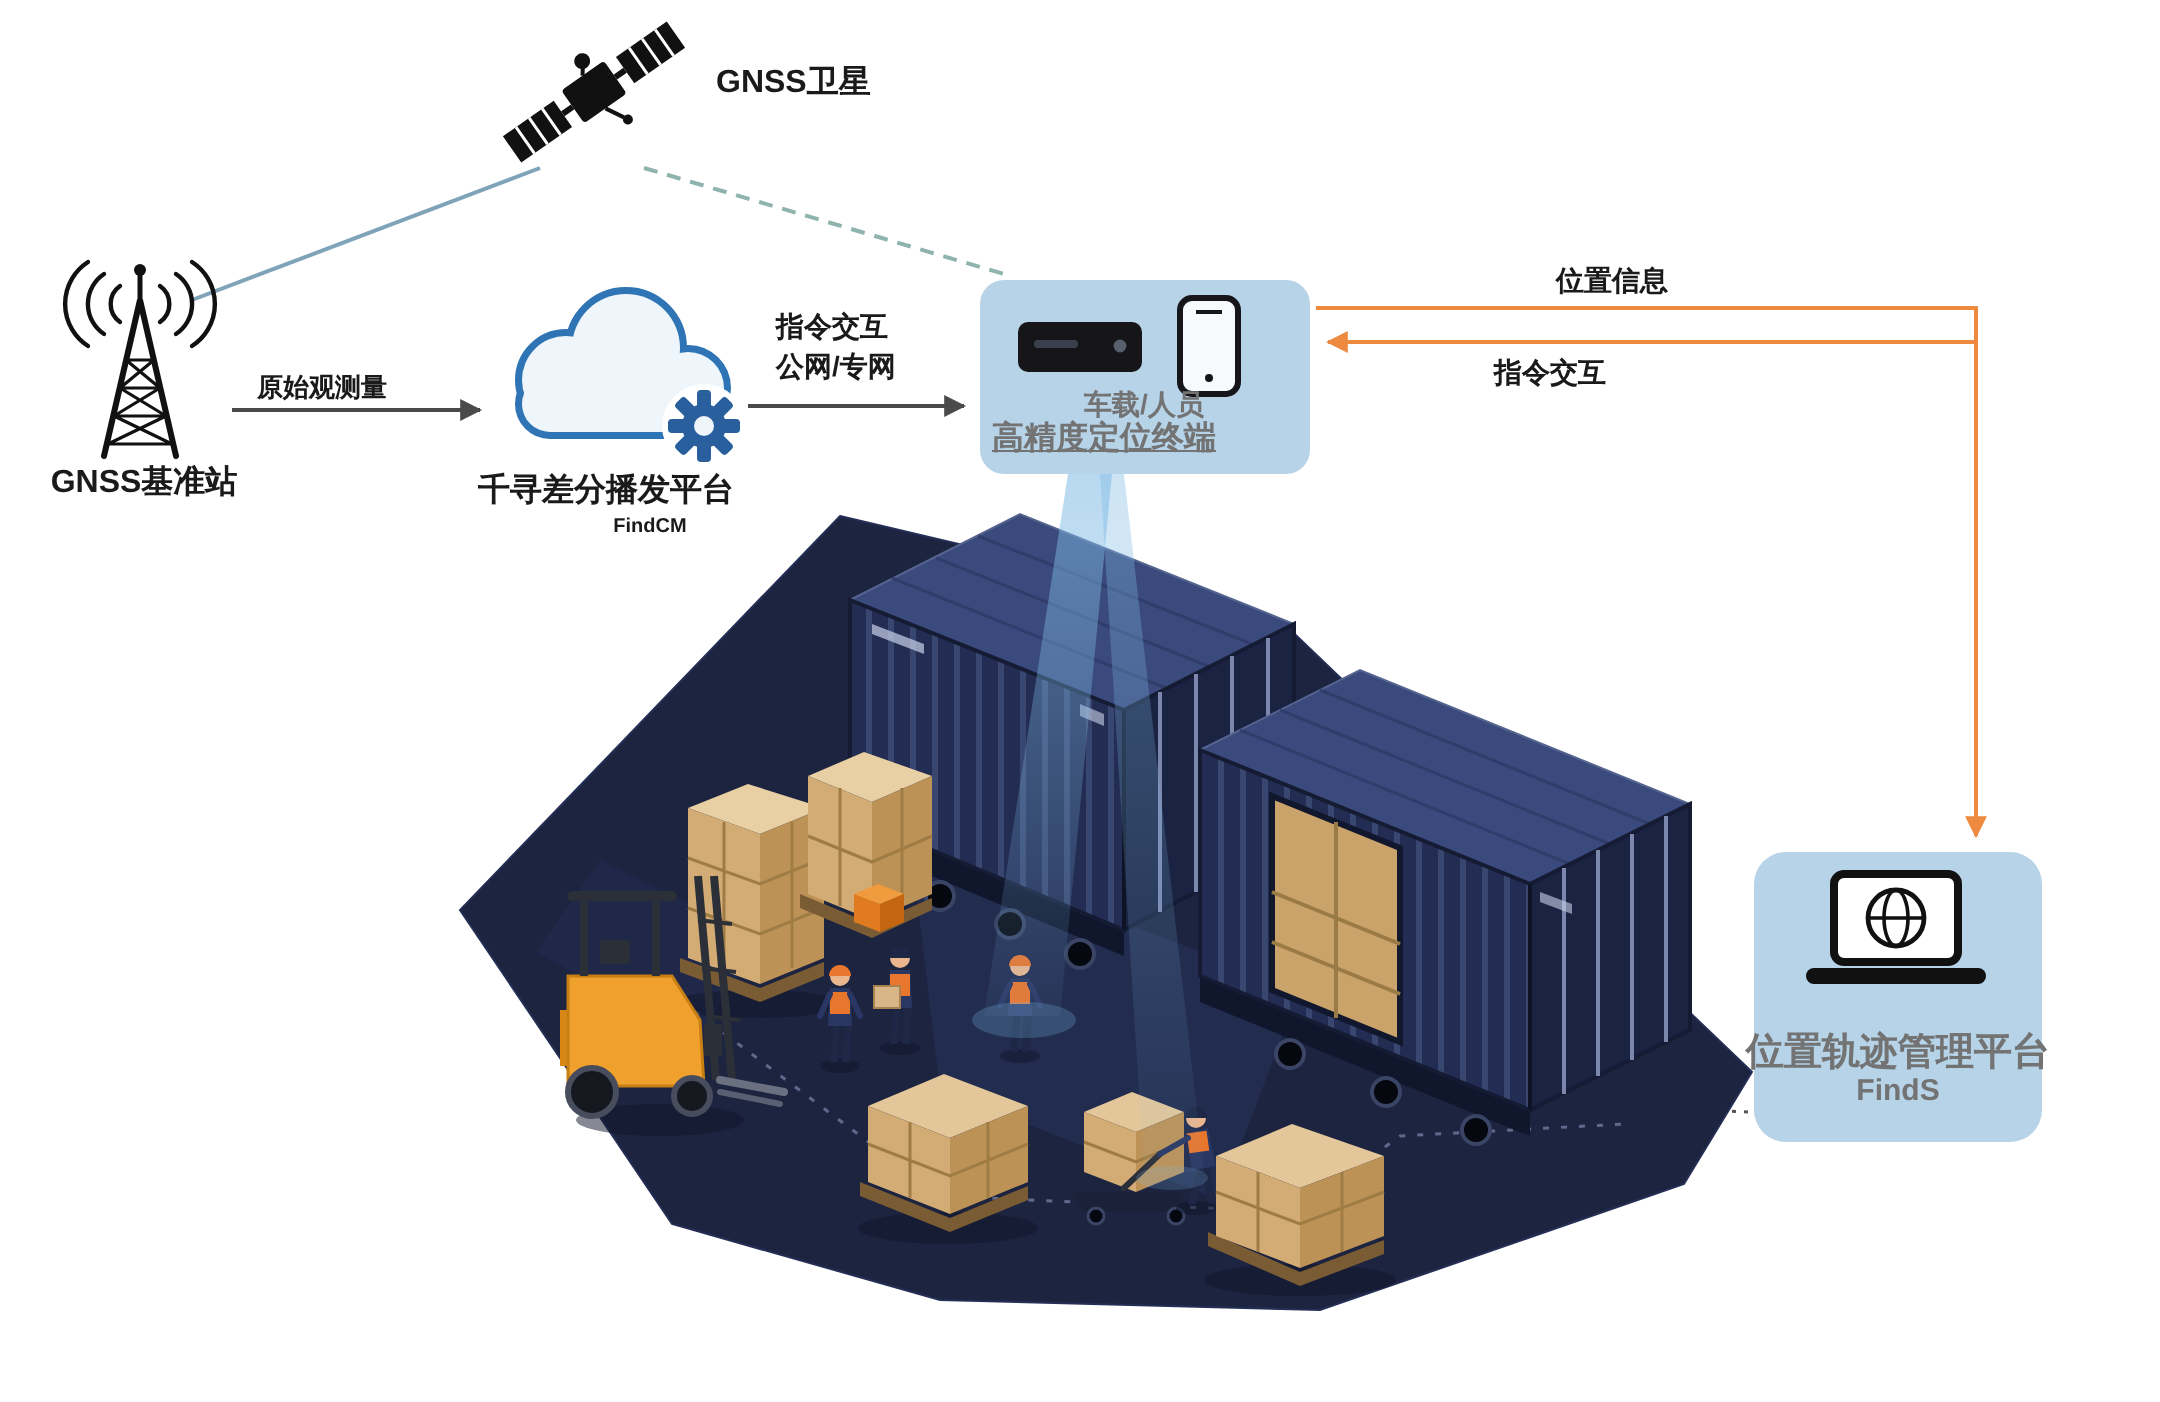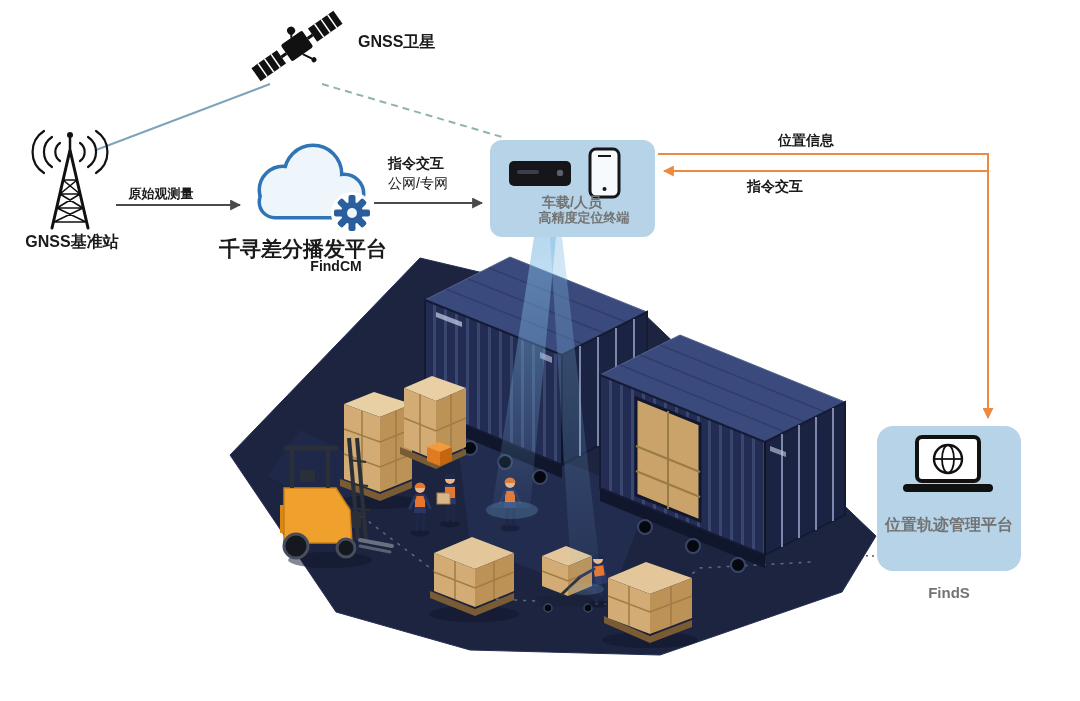--- a/index.html
+++ b/index.html
@@ -280,28 +280,28 @@
       <rect x="903" y="484" width="90" height="8" rx="4" fill="#111"></rect>
     </g>
   </svg>
 
   <div class="lbl" style="left:358px;top:33px;font-size:16px;font-weight:700;">GNSS卫星</div>
 
   <div class="lbl c" style="left:72px;top:233px;font-size:16px;font-weight:700;">GNSS基准站</div>
 
   <div class="lbl c" style="left:161px;top:187px;font-size:13px;font-weight:600;">原始观测量</div>
 
-  <div class="lbl c" style="left:303px;top:237px;font-size:21px;font-weight:700;">千寻差分播发平台</div>
-  <div class="lbl c" style="left:314px;top:258px;font-size:14px;font-weight:700;padding-left:44px;">FindCM</div>
+  <div class="lbl c" style="left:303px;top:237px;font-size:16px;font-weight:700;">千寻差分播发平台</div>
+  <div class="lbl c" style="left:303px;top:258px;font-size:10px;font-weight:700;padding-left:44px;">FindCM</div>
 
   <div class="lbl" style="left:388px;top:155px;font-size:14px;font-weight:700;">指令交互</div>
-  <div class="lbl" style="left:388px;top:175px;font-size:14px;font-weight:400;">公网/专网</div>
+  <div class="lbl" style="left:388px;top:175px;font-size:14px;font-weight:700;">公网/专网</div>
 
   <div class="lbl c navy" style="left:572px;top:194px;font-size:14px;font-weight:700;">车载/人员</div>
-  <div class="lbl c navy" style="left:584px;top:211px;font-size:13px;font-weight:700;">高精度定位终端</div>
+  <div class="lbl c navy" style="left:552px;top:211px;font-size:16px;font-weight:700;text-decoration:underline;">高精度定位终端</div>
 
   <div class="lbl c" style="left:806px;top:132px;font-size:14px;font-weight:600;">位置信息</div>
   <div class="lbl c" style="left:775px;top:178px;font-size:14px;font-weight:700;">指令交互</div>
 
-  <div class="lbl c navy" style="left:949px;top:516px;font-size:16px;font-weight:700;">位置轨迹管理平台</div>
-  <div class="lbl c navy" style="left:949px;top:537px;font-size:15px;font-weight:700;margin-top:47px;">FindS</div>
+  <div class="lbl c navy" style="left:949px;top:516px;font-size:19px;font-weight:700;">位置轨迹管理平台</div>
+  <div class="lbl c navy" style="left:949px;top:537px;font-size:15px;font-weight:700;">FindS</div>
 
 </div>
 
 </body></html>

